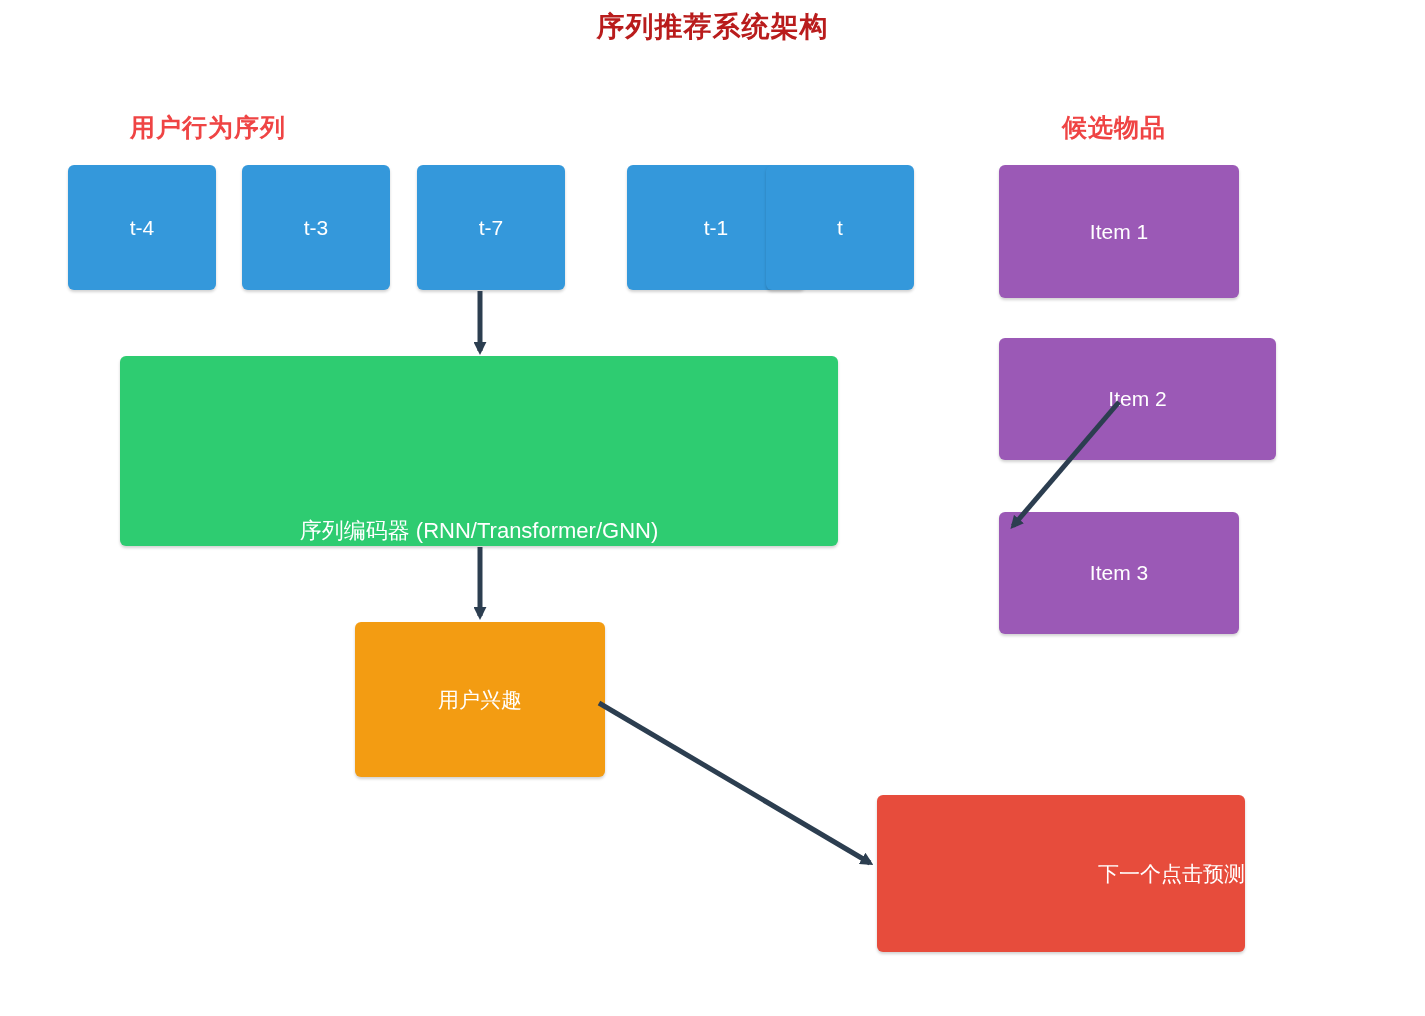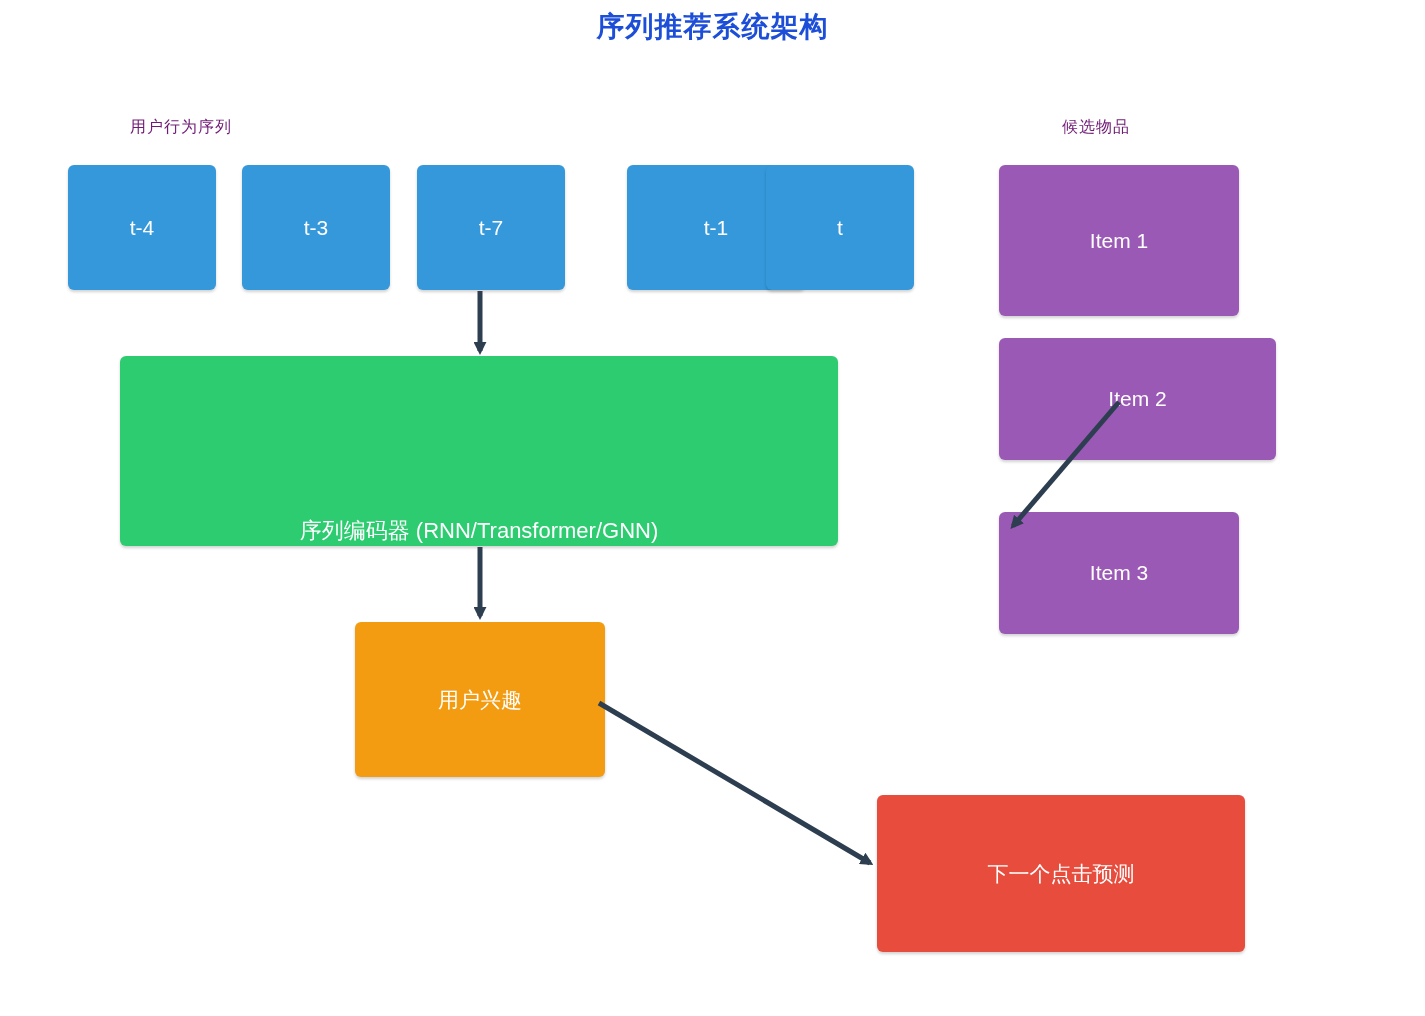--- a/index.html
+++ b/index.html
@@ -9,58 +9,58 @@
     font-family: "Liberation Sans", sans-serif;
     position: relative;
     overflow: hidden;
   }
   .diagram-title {
     position: absolute;
     left: 0; top: 8px; width: 1425px;
     text-align: center;
     font-size: 28px;
     font-weight: bold;
-    color: #1d4ed8;
+    color: #b91c1c;
     letter-spacing: 1px;
   }
   .group-label {
     position: absolute;
-    font-size: 16px;
-    font-weight: normal;
-    color: #701a75;
+    font-size: 25px;
+    font-weight: bold;
+    color: #ef4444;
     letter-spacing: 1px;
     line-height: 30px;
   }
   .node {
     position: absolute;
     display: flex;
     align-items: center;
     justify-content: center;
     color: #ffffff;
     font-size: 21px;
     border-radius: 6px;
     box-shadow: 0 2px 3px rgba(0,0,0,0.18);
     box-sizing: border-box;
     text-align: center;
   }
   .node-seq        { background: #3498db; }
   .node-candidate  { background: #9b59b6; }
   .node-encoder    { background: #2ecc71; }
   .node-interest   { background: #f39c12; }
-  .node-prediction { background: #e74c3c; }
+  .node-prediction { background: #e74c3c; justify-content: flex-end; }
 
   
   .seq-0 { left:  68px; top: 165px; width: 148px; height: 125px; }
   .seq-1 { left: 242px; top: 165px; width: 148px; height: 125px; }
   .seq-2 { left: 417px; top: 165px; width: 148px; height: 125px; }
   .seq-3 { left: 591px; top: 165px; width: 178px; height: 125px; margin-left: 36px; }
   .seq-4 { left: 766px; top: 165px; width: 148px; height: 125px; }
 
   
-  .cand-0 { left: 999px; top: 165px; width: 240px; height: 151px; }
+  .cand-0 { left: 999px; top: 165px; width: 240px; height: 133px; }
   .cand-1 { left: 999px; top: 338px; width: 277px; height: 122px; }
   .cand-2 { left: 999px; top: 512px; width: 240px; height: 122px; }
 
   .encoder-box    { left: 120px; top: 356px; width: 718px; height: 190px; font-size: 22px; align-items: flex-end; }
   .interest-box   { left: 355px; top: 622px; width: 250px; height: 155px; justify-content: center; }
   .prediction-box { left: 877px; top: 795px; width: 368px; height: 157px; }
 
   .seq-label  { left: 130px;  top: 112px; }
   .cand-label { left: 1062px; top: 112px; }
 

